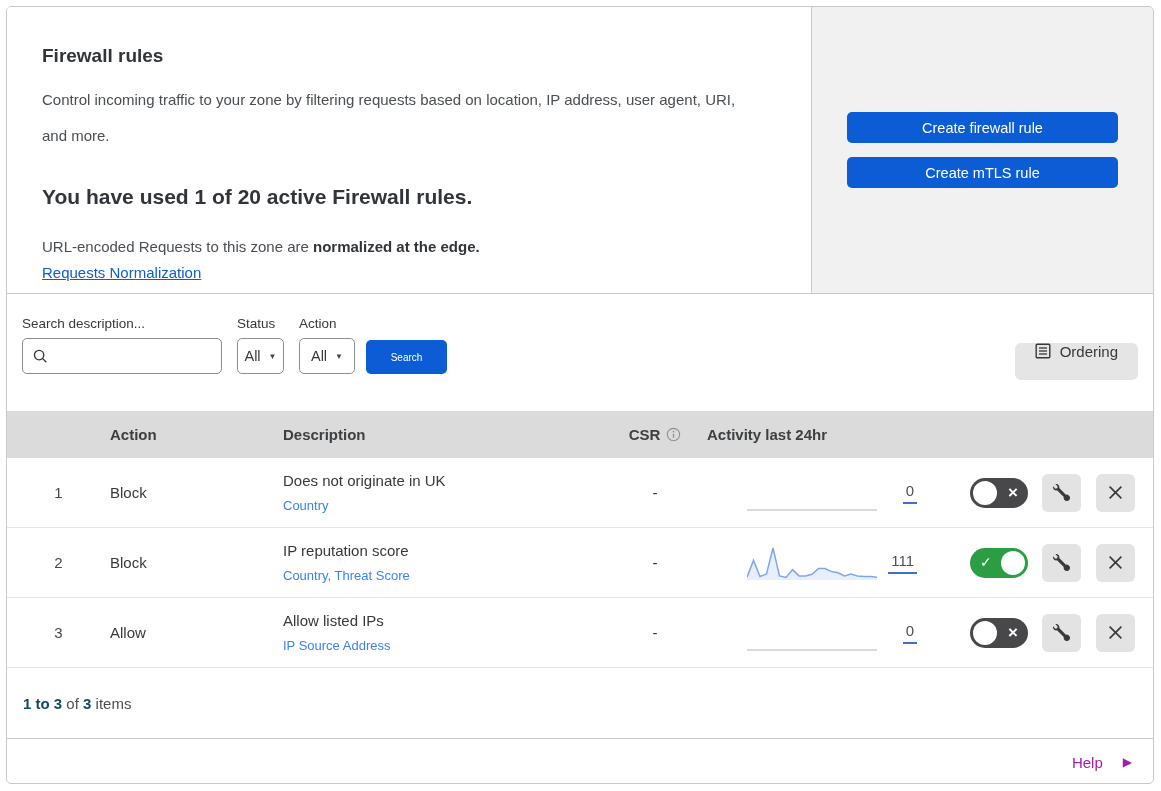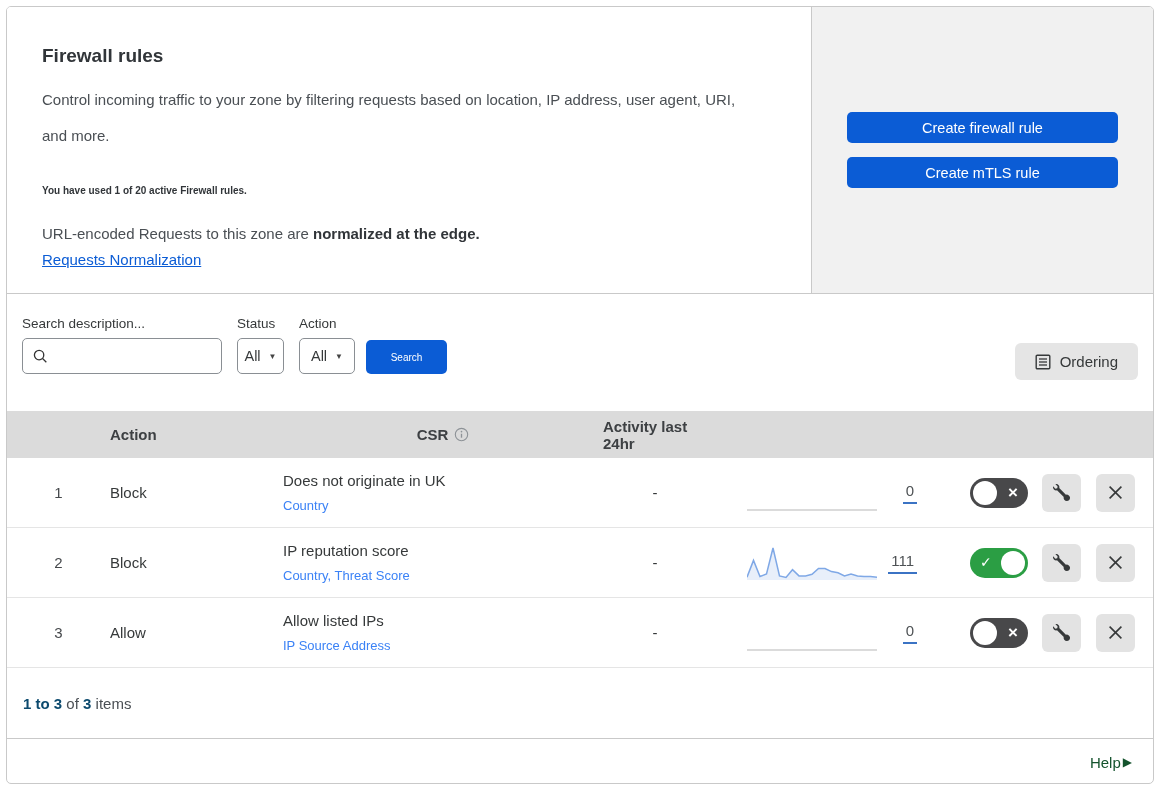--- a/index.html
+++ b/index.html
@@ -14,21 +14,21 @@
     position: absolute; left: 6px; top: 6px;
     width: 1148px; height: 778px;
     border: 1px solid #c9c9c9; border-radius: 5px;
     background: #fff; overflow: hidden;
   }
   
   .top-section { display: flex; height: 287px; border-bottom: 1px solid #c9c9c9; }
   .top-left { flex: 1; padding: 38px 44px 0 35px; background: #fff; }
   .page-title { font-size: 19px; font-weight: 700; color: #313539; }
   .page-desc { margin-top: 15px; font-size: 15px; line-height: 36px; color: #4a4f54; max-width: 705px; }
-  .usage-note { margin-top: 31px; font-size: 10px; font-weight: 700; color: #313539; }
+  .usage-note { margin-top: 31px; font-size: 21px; font-weight: 700; color: #313539; }
   .norm-line { margin-top: 29px; font-size: 15px; color: #4a4f54; }
   .norm-line b { color: #313539; }
   .norm-link { display: inline-block; margin-top: 9px; font-size: 15px; color: #0b5cd5; text-decoration: underline; cursor: pointer; }
   .top-right {
     width: 342px; background: #f1f1f1; border-left: 1px solid #c9c9c9;
     padding-top: 105px; display: flex; flex-direction: column; align-items: center; gap: 14px;
   }
   .btn-primary {
     width: 271px; height: 31px; background: #0b5cd5; color: #fff;
     border: none; border-radius: 5px; font-size: 14.5px; cursor: pointer;
@@ -52,21 +52,21 @@
   .field-status .dropdown { width: 47px; padding: 0 6px; }
   .field-action .dropdown { width: 56px; }
   .btn-search {
     margin-top: 24px; width: 81px; height: 34px; background: #0b5cd5; color: #fff;
     border: none; border-radius: 5px; font-size: 10px; cursor: pointer; font-family: inherit;
     margin-left: -4px;
   }
   .btn-ordering {
     margin-top: 27px; height: 37px; padding: 0 20px; background: #e5e5e5; color: #36393a;
     border: none; border-radius: 6px; font-size: 15px; cursor: pointer; font-family: inherit;
-    display: flex; align-items: center; gap: 9px;
+    display: flex; align-items: flex-start; gap: 9px;
   }
   
   .grid-row { display: grid; grid-template-columns: 103px 173px 320px 104px 250px 1fr; align-items: center; }
   .table-header { height: 47px; background: #dbdbdb; font-weight: 700; font-size: 15px; color: #3d4043; }
   .csr-head { display: flex; align-items: center; justify-content: center; gap: 6px; }
   .rule-row { height: 70px; border-bottom: 1px solid #e5e5e5; background: #fff; }
   .cell-priority { text-align: center; font-size: 15px; color: #46494c; }
   .cell-action { font-size: 15px; color: #36393a; }
   .cell-desc .main { font-size: 15px; color: #36393a; }
   .cell-desc .sub { font-size: 13px; color: #3b82f6; margin-top: 9px; }
@@ -90,21 +90,21 @@
   
   .icon-btn {
     width: 39px; height: 38px; background: #e3e3e3; border: none; border-radius: 6px;
     display: flex; align-items: center; justify-content: center; cursor: pointer; flex: none;
   }
   .icon-btn + .icon-btn { margin-left: 1px; }
   
   .summary-section { height: 71px; border-bottom: 1px solid #c9c9c9; padding: 27px 0 0 16px; font-size: 15px; color: #4a4f54; }
   .summary-section b { color: #0c4a6e; }
   .help-section { height: 46px; display: flex; align-items: center; justify-content: flex-end; padding-right: 21px; }
-  .help-link { color: #14532d; font-size: 15px; cursor: pointer; display: flex; align-items: center; gap: 2px; text-decoration: none; }
+  .help-link { color: #a21caf; font-size: 15px; cursor: pointer; display: flex; align-items: center; gap: 20px; text-decoration: none; }
   .help-link .arrow { font-size: 12px; }
   .spark-wrap { width: 130px; height: 38px; flex: none; }
 </style>
 </head>
 <body>
 
 <div class="container">
 
   <div class="top-section">
     <div class="top-left">
@@ -155,20 +155,21 @@
           <line x1="4" y1="8" x2="12" y2="8" stroke="#36393a" stroke-width="1.3"></line>
           <line x1="4" y1="11" x2="12" y2="11" stroke="#36393a" stroke-width="1.3"></line>
         </svg>
       <span>Ordering</span>
     </button>
   </div>
 
   <div class="grid-row table-header">
     <div></div>
     <div>Action</div>
+    <div>Description</div>
     <div class="csr-head">
       <span>CSR</span>
       <svg width="15" height="15" viewBox="0 0 16 16">
           <circle cx="8" cy="8" r="6.6" fill="none" stroke="#8d9297" stroke-width="1.2"></circle>
           <line x1="8" y1="7.2" x2="8" y2="11.4" stroke="#8d9297" stroke-width="1.4"></line>
           <circle cx="8" cy="4.9" r="0.9" fill="#8d9297"></circle>
         </svg>
     </div>
     <div>Activity last 24hr</div>
     <div></div>

